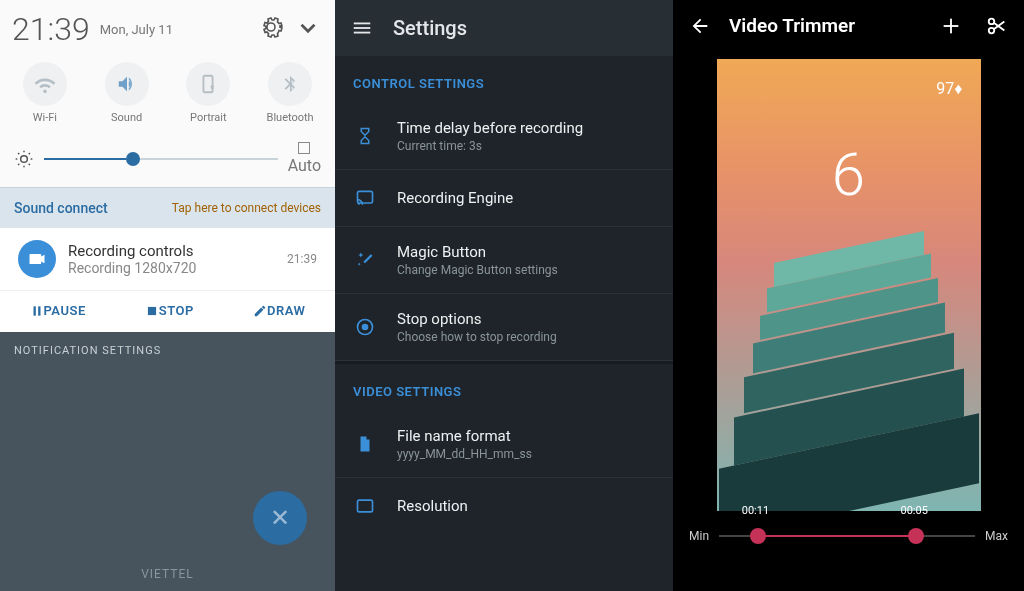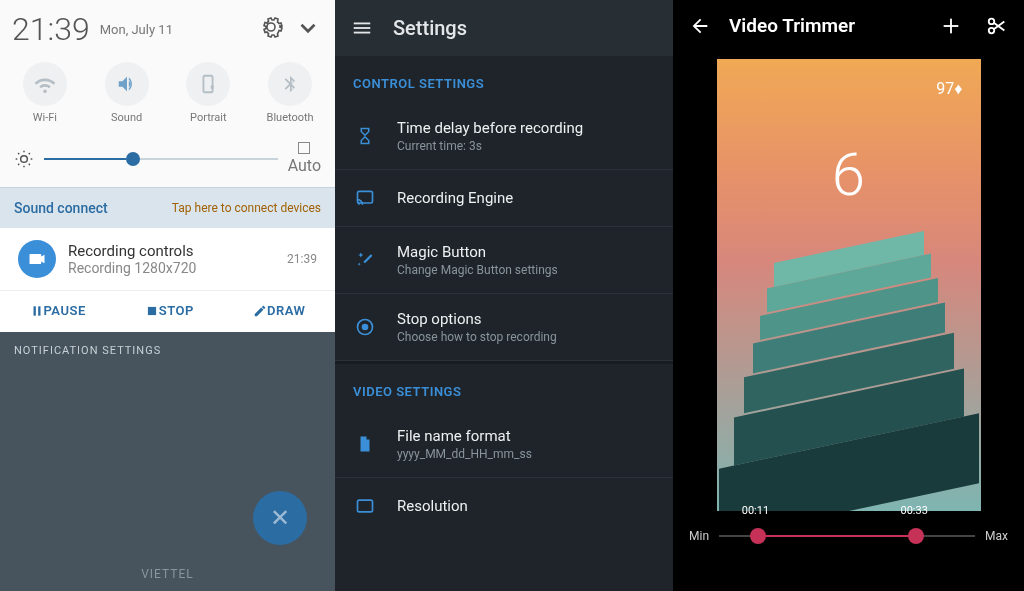--- a/index.html
+++ b/index.html
@@ -307,18 +307,18 @@
   </div>
 
   <div class="trim-row">
     <span>Min</span>
     <div class="trim-bar">
       <div class="trim-fill"></div>
       <div class="trim-h" style="left:12%">
           <div class="trim-time" style="left:-8px">00:11</div>
         </div>
       <div class="trim-h" style="left:74%">
-          <div class="trim-time" style="left:-8px">00:33</div>
+          <div class="trim-time" style="left:-8px">00:05</div>
         </div>
     </div>
     <span>Max</span>
   </div>
 </div>
 
 </body></html>

